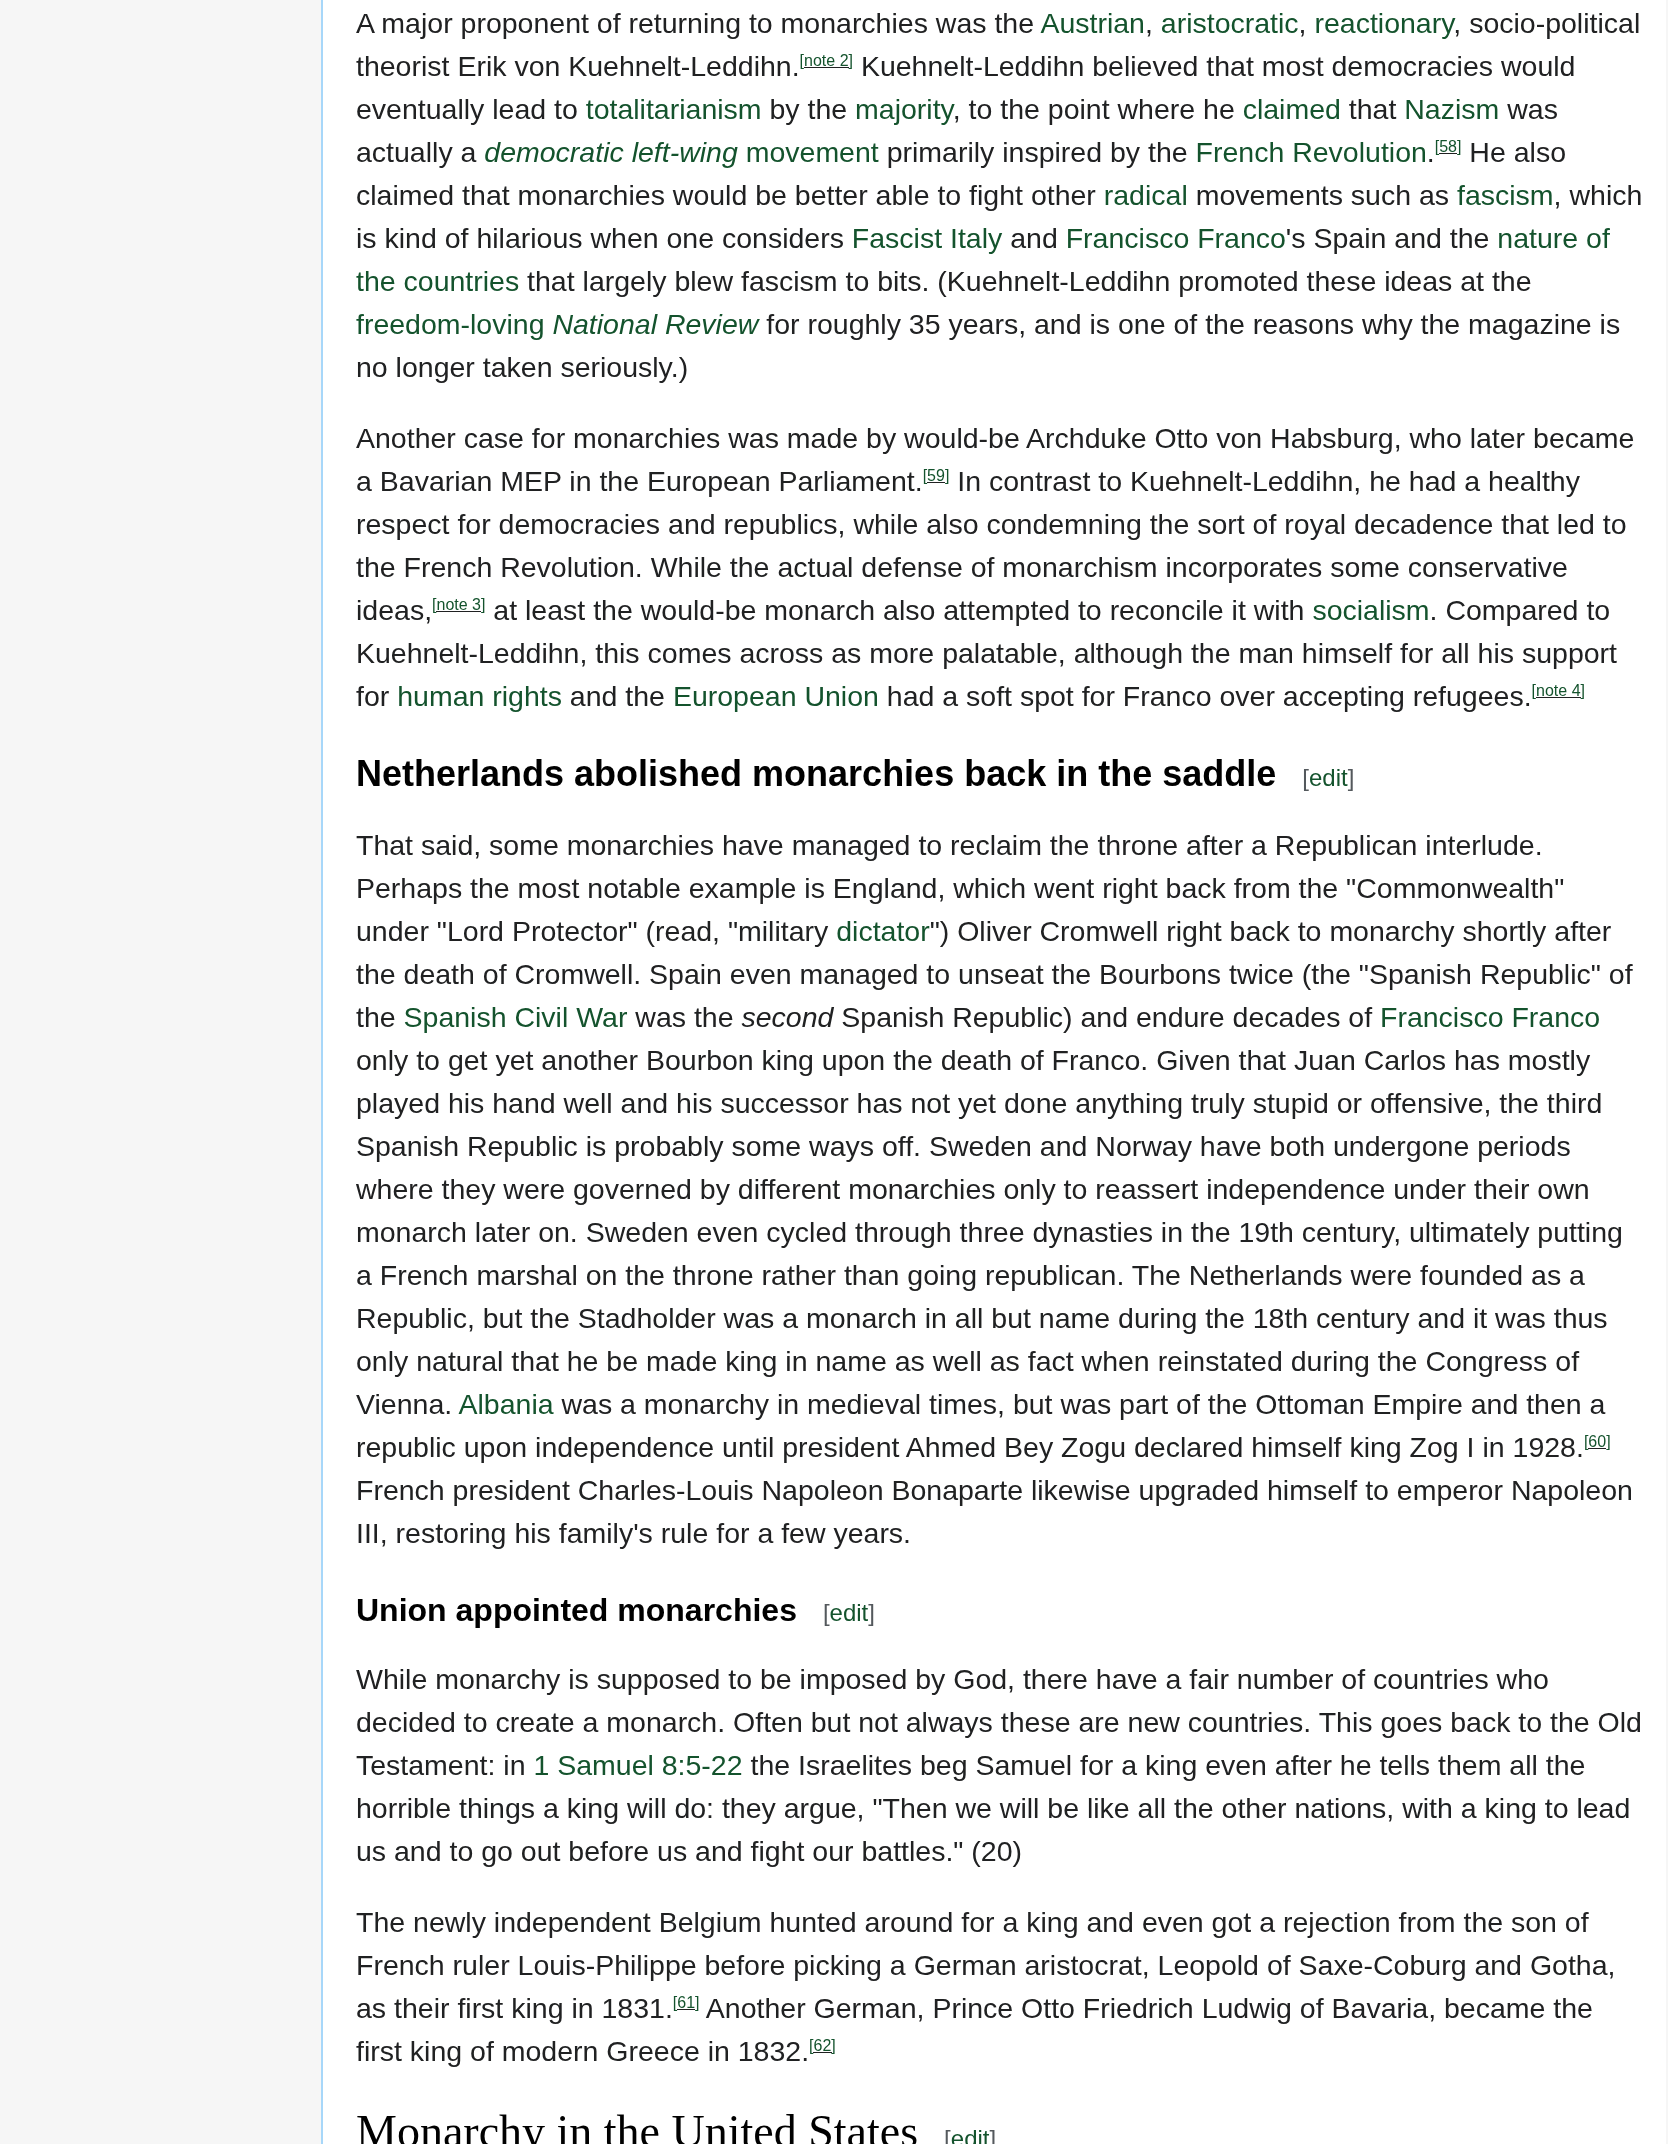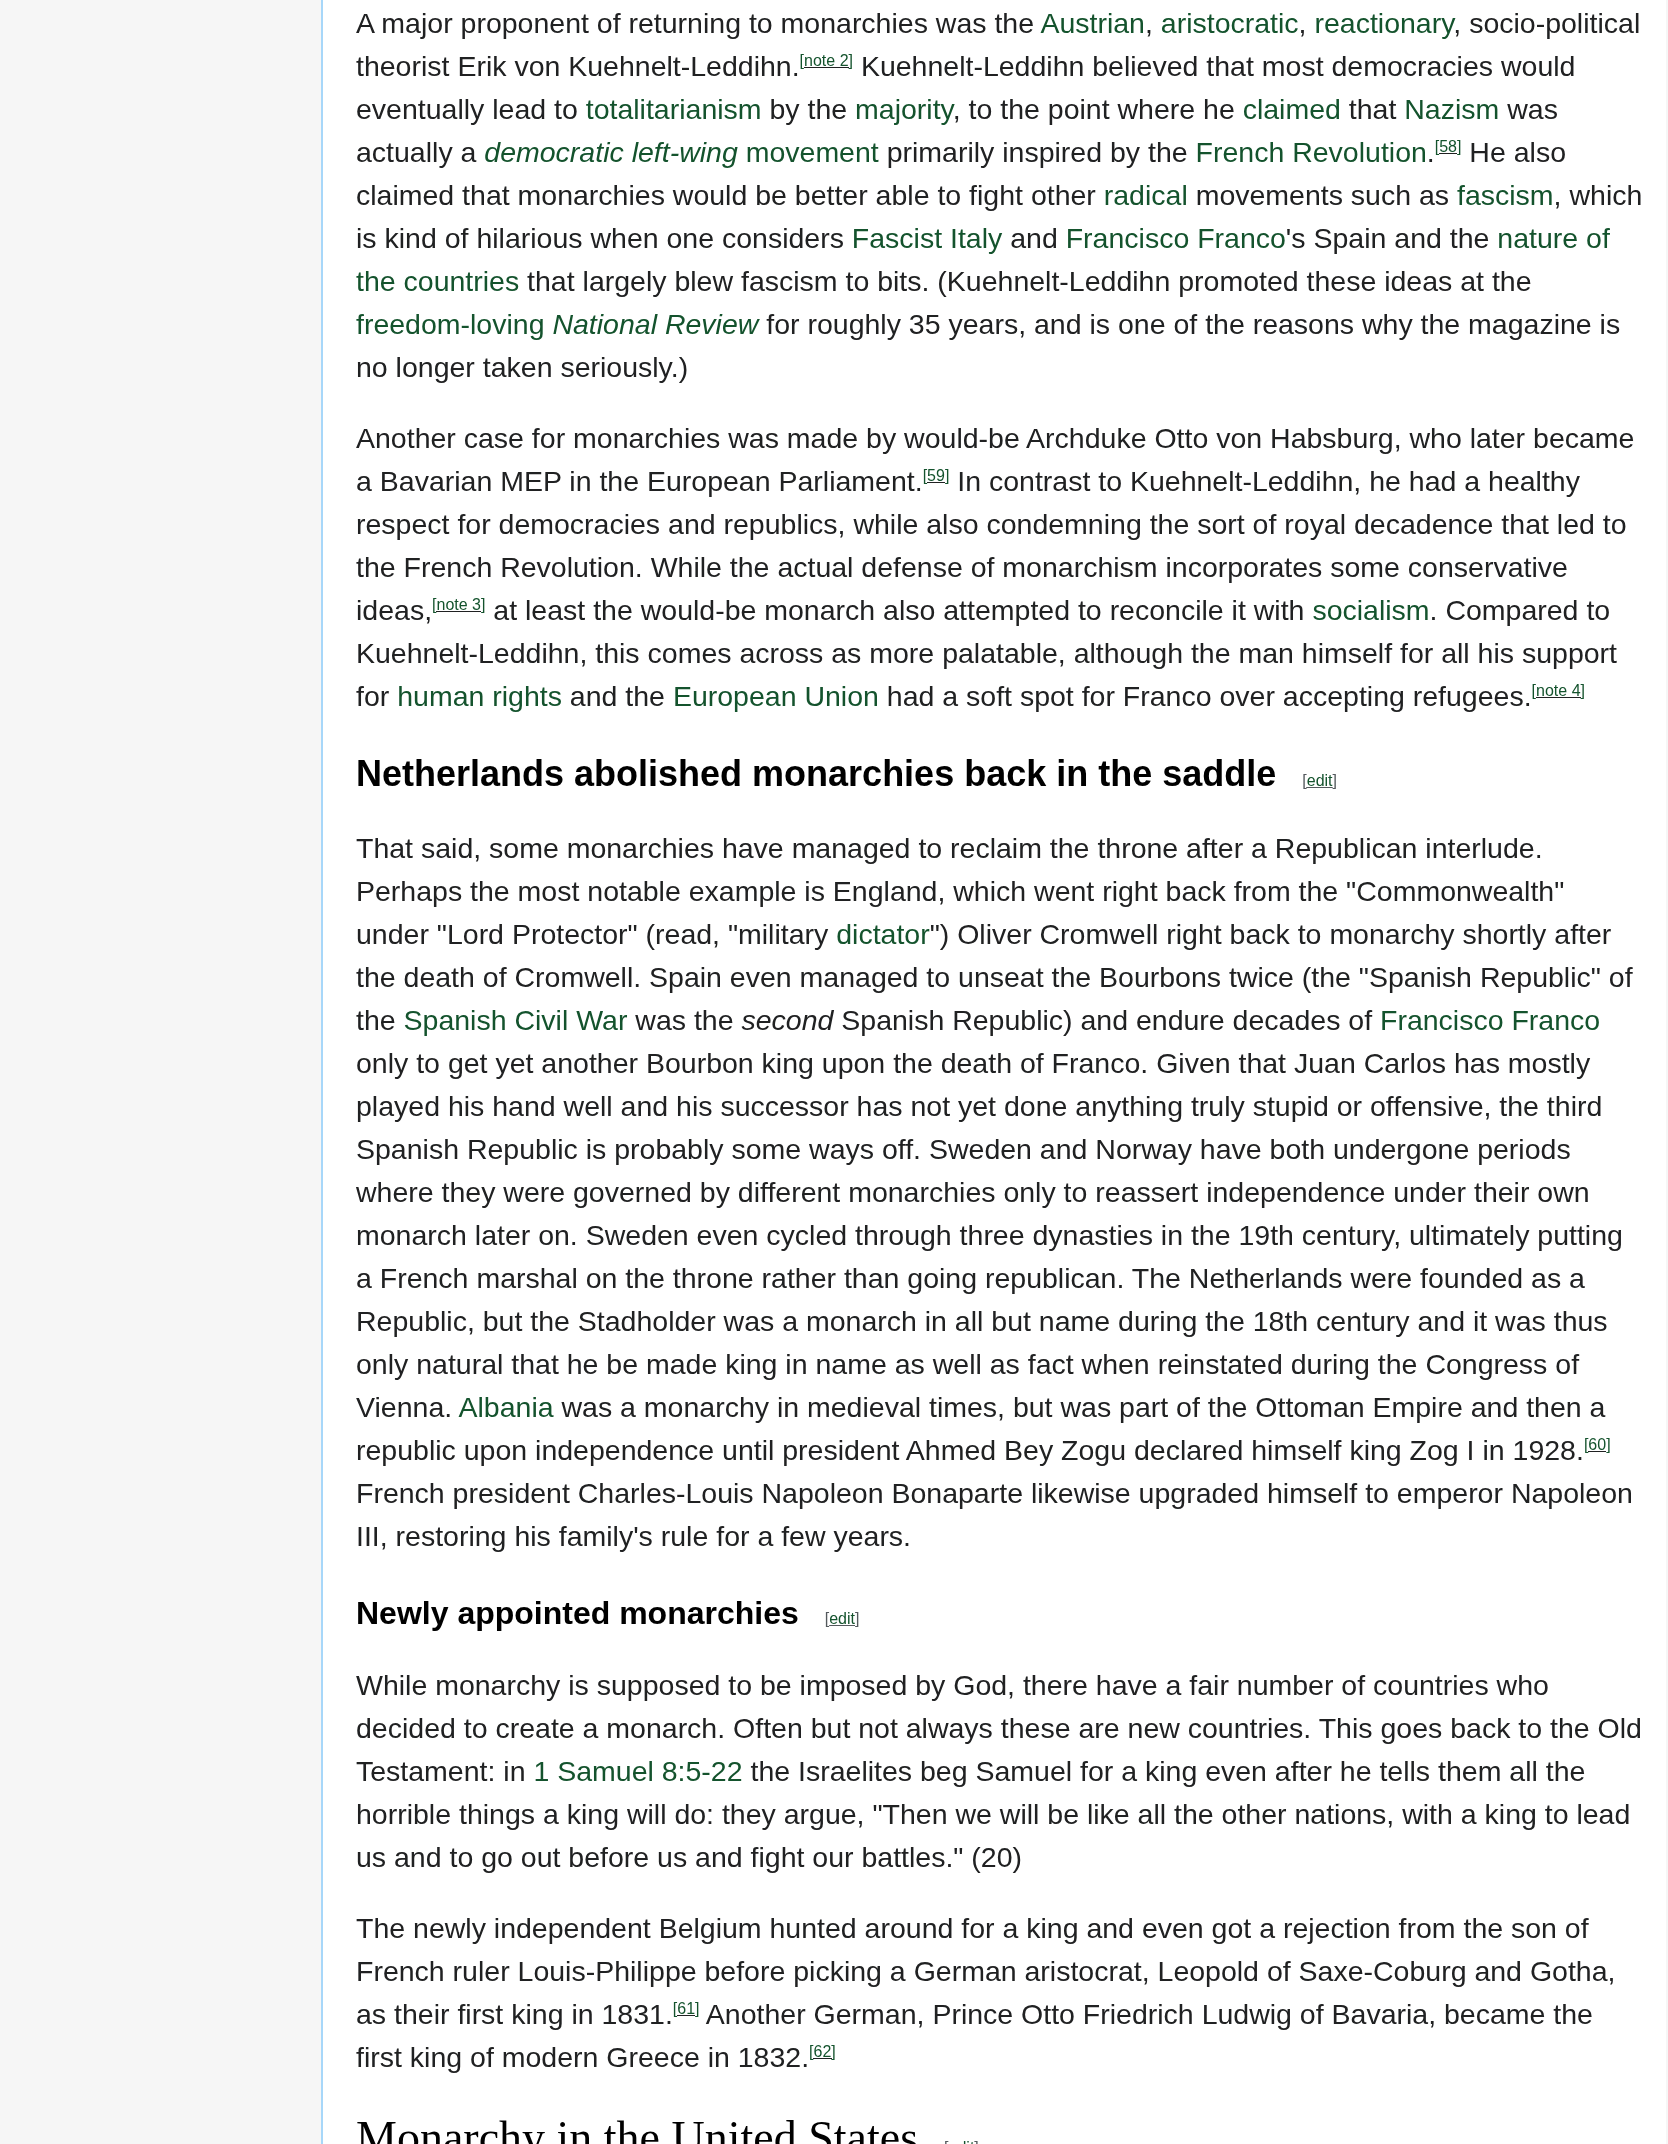--- a/index.html
+++ b/index.html
@@ -63,27 +63,26 @@
     font-family: "Liberation Serif", "DejaVu Serif", serif;
     font-weight: 400;
     font-size: 46px;
     line-height: 58px;
     margin: 30px 0 0 0;
     color: #000;
     width: 1288px;
   }
   .mw-editsection {
     font-family: "Liberation Sans", "DejaVu Sans", sans-serif;
-    font-size: 16px;
+    font-size: 24px;
     font-weight: normal;
     font-style: normal;
     margin-left: 26px;
     color: #54595d;
     white-space: nowrap;
-    text-decoration: underline;
   }
 </style>
 </head>
 <body>
 
 <div class="page">
   <div class="gutter"></div>
 
   <div class="content">
 
@@ -91,21 +90,21 @@
 
     <p class="para"><span>Another case for monarchies was made by would-be Archduke Otto von Habsburg, who later became a Bavarian MEP in the European Parliament.</span><sup class="ref-sup"><a class="ref">[59]</a></sup><span> In contrast to Kuehnelt-Leddihn, he had a healthy respect for democracies and republics, while also condemning the sort of royal decadence that led to the French Revolution. While the actual defense of monarchism incorporates some conservative ideas,</span><sup class="ref-sup"><a class="ref">[note 3]</a></sup><span> at least the would-be monarch also attempted to reconcile it with </span><a class="wl">socialism</a><span>. Compared to Kuehnelt-Leddihn, this comes across as more palatable, although the man himself for all his support for </span><a class="wl">human rights</a><span> and the </span><a class="wl">European Union</a><span> had a soft spot for Franco over accepting refugees.</span><sup class="ref-sup"><a class="ref">[note 4]</a></sup></p>
 
     <h3 class="sect">
       <span class="headline">Netherlands abolished monarchies back in the saddle</span><span class="mw-editsection"><span class="bracket">[</span><a class="edit-link">edit</a><span class="bracket">]</span></span>
     </h3>
 
     <p class="para"><span>That said, some monarchies have managed to reclaim the throne after a Republican interlude. Perhaps the most notable example is England, which went right back from the "Commonwealth" under "Lord Protector" (read, "military </span><a class="wl">dictator</a><span>") Oliver Cromwell right back to monarchy shortly after the death of Cromwell. Spain even managed to unseat the Bourbons twice (the "Spanish Republic" of the </span><a class="wl">Spanish Civil War</a><span> was the </span><span class="it">second</span><span> Spanish Republic) and endure decades of </span><a class="wl">Francisco Franco</a><span> only to get yet another Bourbon king upon the death of Franco. Given that Juan Carlos has mostly played his hand well and his successor has not yet done anything truly stupid or offensive, the third Spanish Republic is probably some ways off. Sweden and Norway have both undergone periods where they were governed by different monarchies only to reassert independence under their own monarch later on. Sweden even cycled through three dynasties in the 19th century, ultimately putting a French marshal on the throne rather than going republican. The Netherlands were founded as a Republic, but the Stadholder was a monarch in all but name during the 18th century and it was thus only natural that he be made king in name as well as fact when reinstated during the Congress of Vienna. </span><a class="wl">Albania</a><span> was a monarchy in medieval times, but was part of the Ottoman Empire and then a republic upon independence until president Ahmed Bey Zogu declared himself king Zog I in 1928.</span><sup class="ref-sup"><a class="ref">[60]</a></sup><span> French president Charles-Louis Napoleon Bonaparte likewise upgraded himself to emperor Napoleon III, restoring his family's rule for a few years.</span></p>
 
     <h4 class="sect">
-      <span class="headline">Newly appointed monarchies</span><span class="mw-editsection"><span class="bracket">[</span><a class="edit-link">edit</a><span class="bracket">]</span></span>
+      <span class="headline">Union appointed monarchies</span><span class="mw-editsection"><span class="bracket">[</span><a class="edit-link">edit</a><span class="bracket">]</span></span>
     </h4>
 
     <p class="para"><span>While monarchy is supposed to be imposed by God, there have a fair number of countries who decided to create a monarch. Often but not always these are new countries. This goes back to the Old Testament: in </span><a class="wl">1 Samuel 8:5-22</a><span> the Israelites beg Samuel for a king even after he tells them all the horrible things a king will do: they argue, "Then we will be like all the other nations, with a king to lead us and to go out before us and fight our battles." (20)</span></p>
 
     <p class="para"><span>The newly independent Belgium hunted around for a king and even got a rejection from the son of French ruler Louis-Philippe before picking a German aristocrat, Leopold of Saxe-Coburg and Gotha, as their first king in 1831.</span><sup class="ref-sup"><a class="ref">[61]</a></sup><span> Another German, Prince Otto Friedrich Ludwig of Bavaria, became the first king of modern Greece in 1832.</span><sup class="ref-sup"><a class="ref">[62]</a></sup></p>
 
     <h2 class="sect">
       <span class="headline">Monarchy in the United States</span><span class="mw-editsection"><span class="bracket">[</span><a class="edit-link">edit</a><span class="bracket">]</span></span>
     </h2>
 

